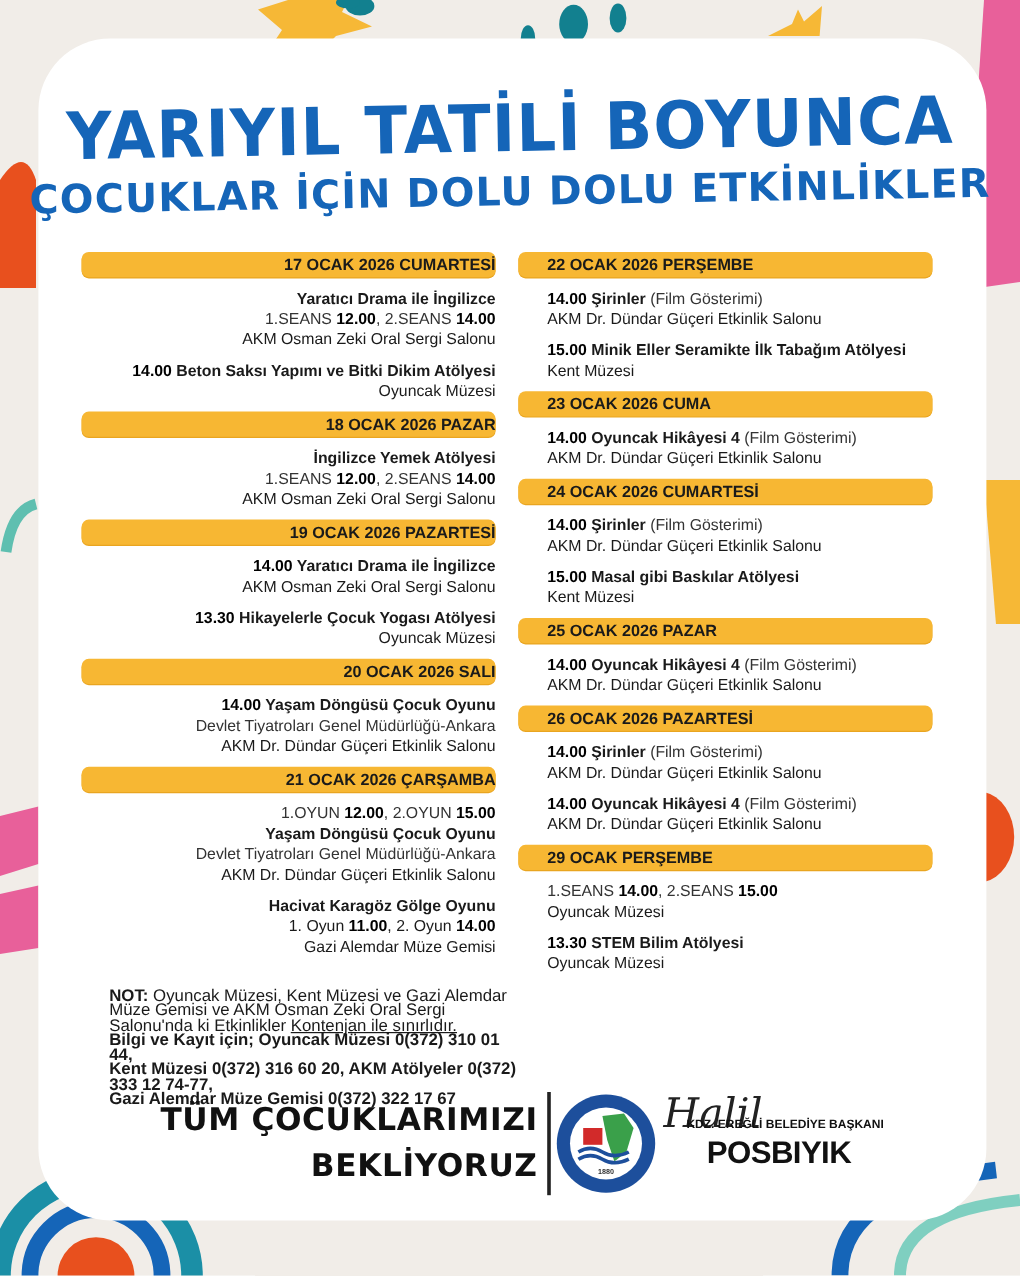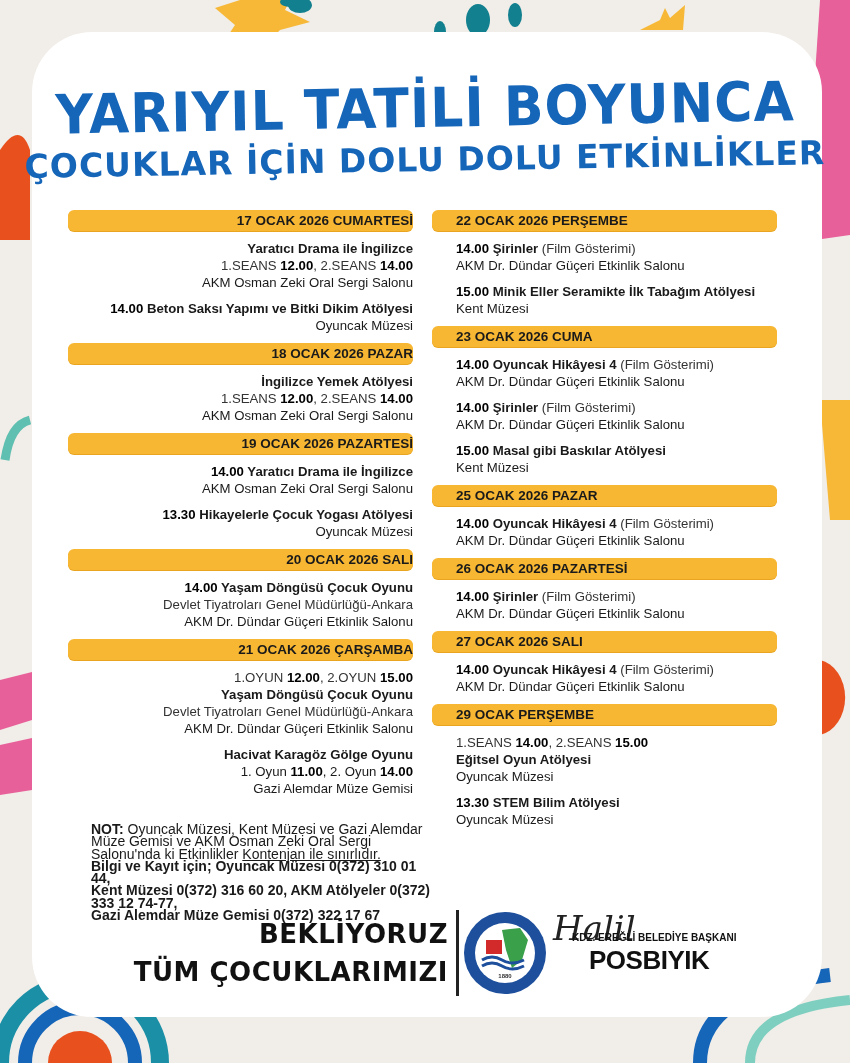--- a/index.html
+++ b/index.html
@@ -151,65 +151,64 @@
     </div>
     <div class="event">
       <div class="line"><span class="t">15.00</span><span class="b"> Minik Eller Seramikte İlk Tabağım Atölyesi</span></div>
       <div class="line"><span class="n">Kent Müzesi</span></div>
     </div>
     <div class="day-header">23 OCAK 2026 CUMA</div>
     <div class="event">
       <div class="line"><span class="t">14.00</span><span class="b"> Oyuncak Hikâyesi 4</span><span class="lt"> (Film Gösterimi)</span></div>
       <div class="line"><span class="n">AKM Dr. Dündar Güçeri Etkinlik Salonu</span></div>
     </div>
+    <div class="day-header">24 OCAK 2026 CUMARTESİ</div>
     <div class="event">
       <div class="line"><span class="t">14.00</span><span class="b"> Şirinler</span><span class="lt"> (Film Gösterimi)</span></div>
       <div class="line"><span class="n">AKM Dr. Dündar Güçeri Etkinlik Salonu</span></div>
     </div>
     <div class="event">
       <div class="line"><span class="t">15.00</span><span class="b"> Masal gibi Baskılar Atölyesi</span></div>
       <div class="line"><span class="n">Kent Müzesi</span></div>
     </div>
     <div class="day-header">25 OCAK 2026 PAZAR</div>
     <div class="event">
       <div class="line"><span class="t">14.00</span><span class="b"> Oyuncak Hikâyesi 4</span><span class="lt"> (Film Gösterimi)</span></div>
       <div class="line"><span class="n">AKM Dr. Dündar Güçeri Etkinlik Salonu</span></div>
     </div>
     <div class="day-header">26 OCAK 2026 PAZARTESİ</div>
     <div class="event">
       <div class="line"><span class="t">14.00</span><span class="b"> Şirinler</span><span class="lt"> (Film Gösterimi)</span></div>
       <div class="line"><span class="n">AKM Dr. Dündar Güçeri Etkinlik Salonu</span></div>
     </div>
-    <div class="day-header">27 OCAK 2026 SALI</div>
     <div class="event">
       <div class="line"><span class="t">14.00</span><span class="b"> Oyuncak Hikâyesi 4</span><span class="lt"> (Film Gösterimi)</span></div>
       <div class="line"><span class="n">AKM Dr. Dündar Güçeri Etkinlik Salonu</span></div>
     </div>
     <div class="day-header">29 OCAK PERŞEMBE</div>
     <div class="event">
       <div class="line"><span class="lt">1.SEANS </span><span class="t">14.00</span><span class="lt">, 2.SEANS </span><span class="t">15.00</span></div>
-      <div class="line"><span class="b">Eğitsel Oyun Atölyesi</span></div>
       <div class="line"><span class="n">Oyuncak Müzesi</span></div>
     </div>
     <div class="event">
       <div class="line"><span class="t">13.30</span><span class="b"> STEM Bilim Atölyesi</span></div>
       <div class="line"><span class="n">Oyuncak Müzesi</span></div>
     </div>
   </div>
 
 <div class="note">
   <div><span class="b">NOT:</span><span> Oyuncak Müzesi, Kent Müzesi ve Gazi Alemdar Müze Gemisi ve AKM Osman Zeki Oral Sergi Salonu'nda ki Etkinlikler </span><u>Kontenjan ile sınırlıdır.</u></div>
   <div class="b">Bilgi ve Kayıt için; Oyuncak Müzesi 0(372) 310 01 44,</div>
   <div class="b">Kent Müzesi 0(372) 316 60 20, AKM Atölyeler 0(372) 333 12 74-77,</div>
   <div class="b">Gazi Alemdar Müze Gemisi 0(372) 322 17 67</div>
 </div>
 
 <div class="footer-left">
+  <div>TÜM ÇOCUKLARIMIZI</div>
   <div>BEKLİYORUZ</div>
-  <div>TÜM ÇOCUKLARIMIZI</div>
 </div>
 
 <div class="vline"></div>
 
 <svg class="logo" viewBox="0 0 86 86">
   <circle cx="43" cy="43" r="41" fill="#1d4f9c"></circle>
   <circle cx="43" cy="43" r="30" fill="#ffffff"></circle>
   <path d="M40 20 L58 18 L66 30 L60 50 L50 58 L44 40 Z" fill="#3aa04a"></path>
   <rect x="24" y="30" width="16" height="14" fill="#d22a2a"></rect>
   <path d="M20 50 Q30 44 40 50 T62 50" stroke="#1d4f9c" stroke-width="3" fill="none"></path>

